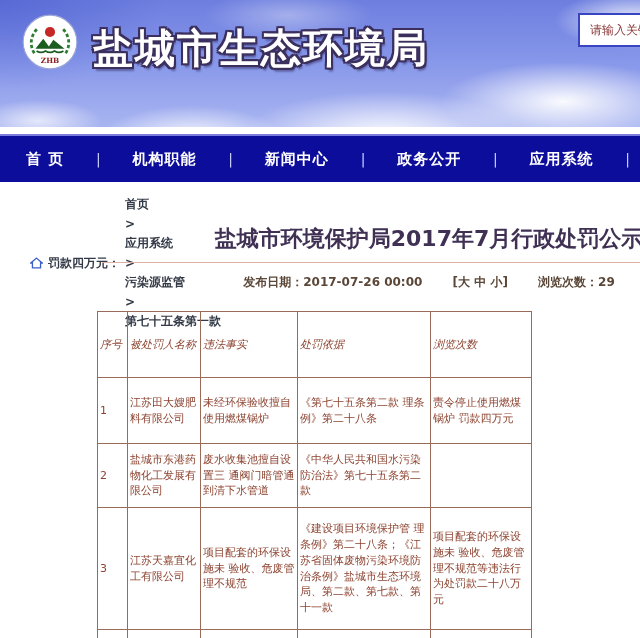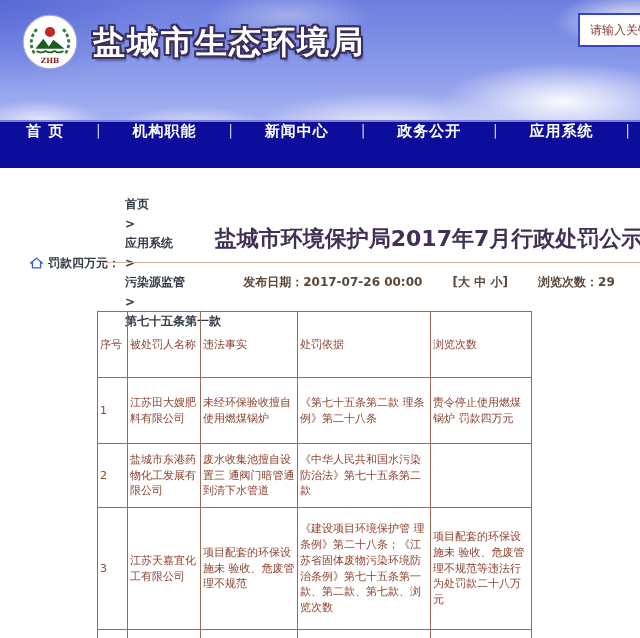--- a/index.html
+++ b/index.html
@@ -21,21 +21,21 @@
       radial-gradient(ellipse 90px 30px at 6% 95%, rgba(255,255,255,.7), rgba(255,255,255,0) 70%),
       radial-gradient(ellipse 120px 35px at 45% 12%, rgba(255,255,255,.35), rgba(255,255,255,0) 70%),
       radial-gradient(ellipse 220px 120px at 0% 0%, rgba(70,88,205,.55), rgba(70,88,205,0) 75%),
       linear-gradient(180deg, var(--sky_top,#6d7edf) 0%, #8595e9 45%, var(--sky_bottom,#a9b5f1) 100%);
   }
 
   .logo { position:absolute; left:22px; top:14px; width:56px; height:56px; }
 
   .site-title {
     position:absolute; left:93px; top:21px;
-    font-size:32px; font-weight:bold; color:#ffffff; letter-spacing:2px;
+    font-size:40px; font-weight:bold; color:#ffffff; letter-spacing:2px;
     text-shadow:
       -2px -2px 0 var(--site_title_outline,#3b2f5e),
        2px -2px 0 var(--site_title_outline,#3b2f5e),
       -2px  2px 0 var(--site_title_outline,#3b2f5e),
        2px  2px 0 var(--site_title_outline,#3b2f5e),
        0 -2px 0 var(--site_title_outline,#3b2f5e),
        0  2px 0 var(--site_title_outline,#3b2f5e),
       -2px 0 0 var(--site_title_outline,#3b2f5e),
        2px 0 0 var(--site_title_outline,#3b2f5e),
        2px 4px 2px rgba(40,30,80,.45);
@@ -45,24 +45,24 @@
   .search-box {
     position:absolute; left:578px; top:13px; width:100px; height:34px;
     background:#ffffff; border:2px solid var(--search_border,#3944c0);
     font-family:"DejaVu Sans", sans-serif;
     font-size:12px; color:var(--search_text,#8b3a3a);
     padding:0 0 0 10px; outline:none;
   }
 
   
   .navbar {
-    position:absolute; left:0; top:120px; width:640px; height:48px;
+    position:absolute; left:0; top:134px; width:640px; height:48px;
     background:var(--navbar_bg,#0d0d9c);
     border-top:2px solid var(--navbar_topline,#7b7bdc);
-    display:flex; justify-content:space-between;
+    display:flex; align-items:center; justify-content:space-between;
     padding:0 10px 0 26px;
   }
   .nav-item {
     color:var(--nav_text,#ffffff); font-size:15px; font-weight:bold;
     letter-spacing:1px; text-decoration:none; white-space:nowrap; cursor:pointer;
   }
   .nav-sep { color:#cdd2ff; font-size:14px; }
 
   
   .breadcrumb {
@@ -95,21 +95,21 @@
   table.punish {
     position:absolute; left:97px; top:311px; width:435px;
     border-collapse:collapse; table-layout:fixed;
   }
   table.punish th, table.punish td {
     border:1px solid var(--table_border,#9a6b58);
     font-size:11px; font-weight:normal; color:var(--table_text,#8d4330);
     line-height:1.45; text-align:left; vertical-align:middle;
     padding:1px 2px; word-break:break-all; overflow:hidden;
   }
-  thead tr { height:66px; }
+  thead tr { height:66px;font-style:italic; }
   tbody tr:nth-child(1){ height:66px; }
   tbody tr:nth-child(2){ height:64px; }
   tbody tr:nth-child(3){ height:122px; }
   tbody tr:nth-child(4){ height:40px; }
 </style>
 </head>
 <body>
 
 <div class="sky-header">
   <svg class="logo" viewBox="0 0 100 100">
@@ -194,21 +194,21 @@
         <td>2</td>
         <td>盐城市东港药物化工发展有限公司</td>
         <td>废水收集池擅自设置三 通阀门暗管通到清下水管道</td>
         <td>《中华人民共和国水污染防治法》第七十五条第二款</td>
         <td></td>
       </tr>
       <tr>
         <td>3</td>
         <td>江苏天嘉宜化工有限公司</td>
         <td>项目配套的环保设施未 验收、危废管理不规范</td>
-        <td>《建设项目环境保护管 理条例》第二十八条；《江苏省固体废物污染环境防治条例》第七十五条第一款、第二款、第七款、浏览次数</td>
+        <td>《建设项目环境保护管 理条例》第二十八条；《江苏省固体废物污染环境防治条例》盐城市生态环境局、第二款、第七款、第十一款</td>
         <td>项目配套的环保设施未 验收、危废管理不规范等违法行为处罚款二十八万元</td>
       </tr>
       <tr>
         <td></td>
         <td></td>
         <td></td>
         <td></td>
         <td></td>
       </tr>
     </tbody>

